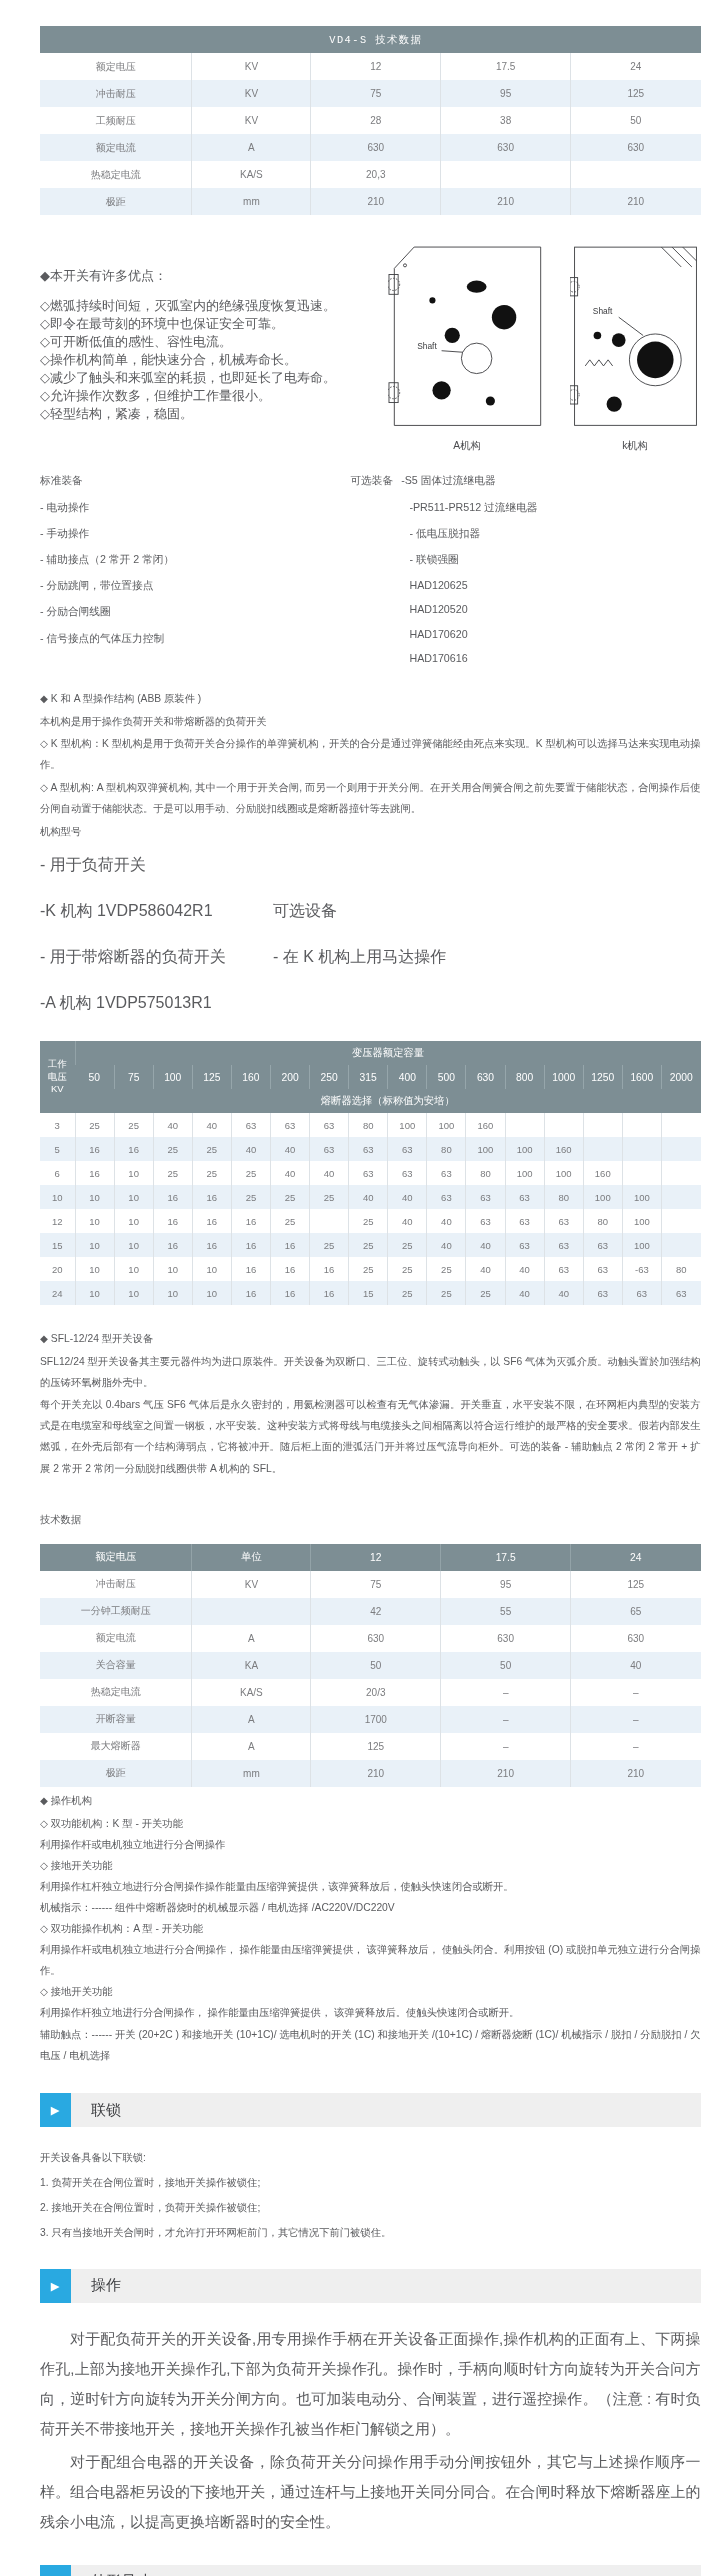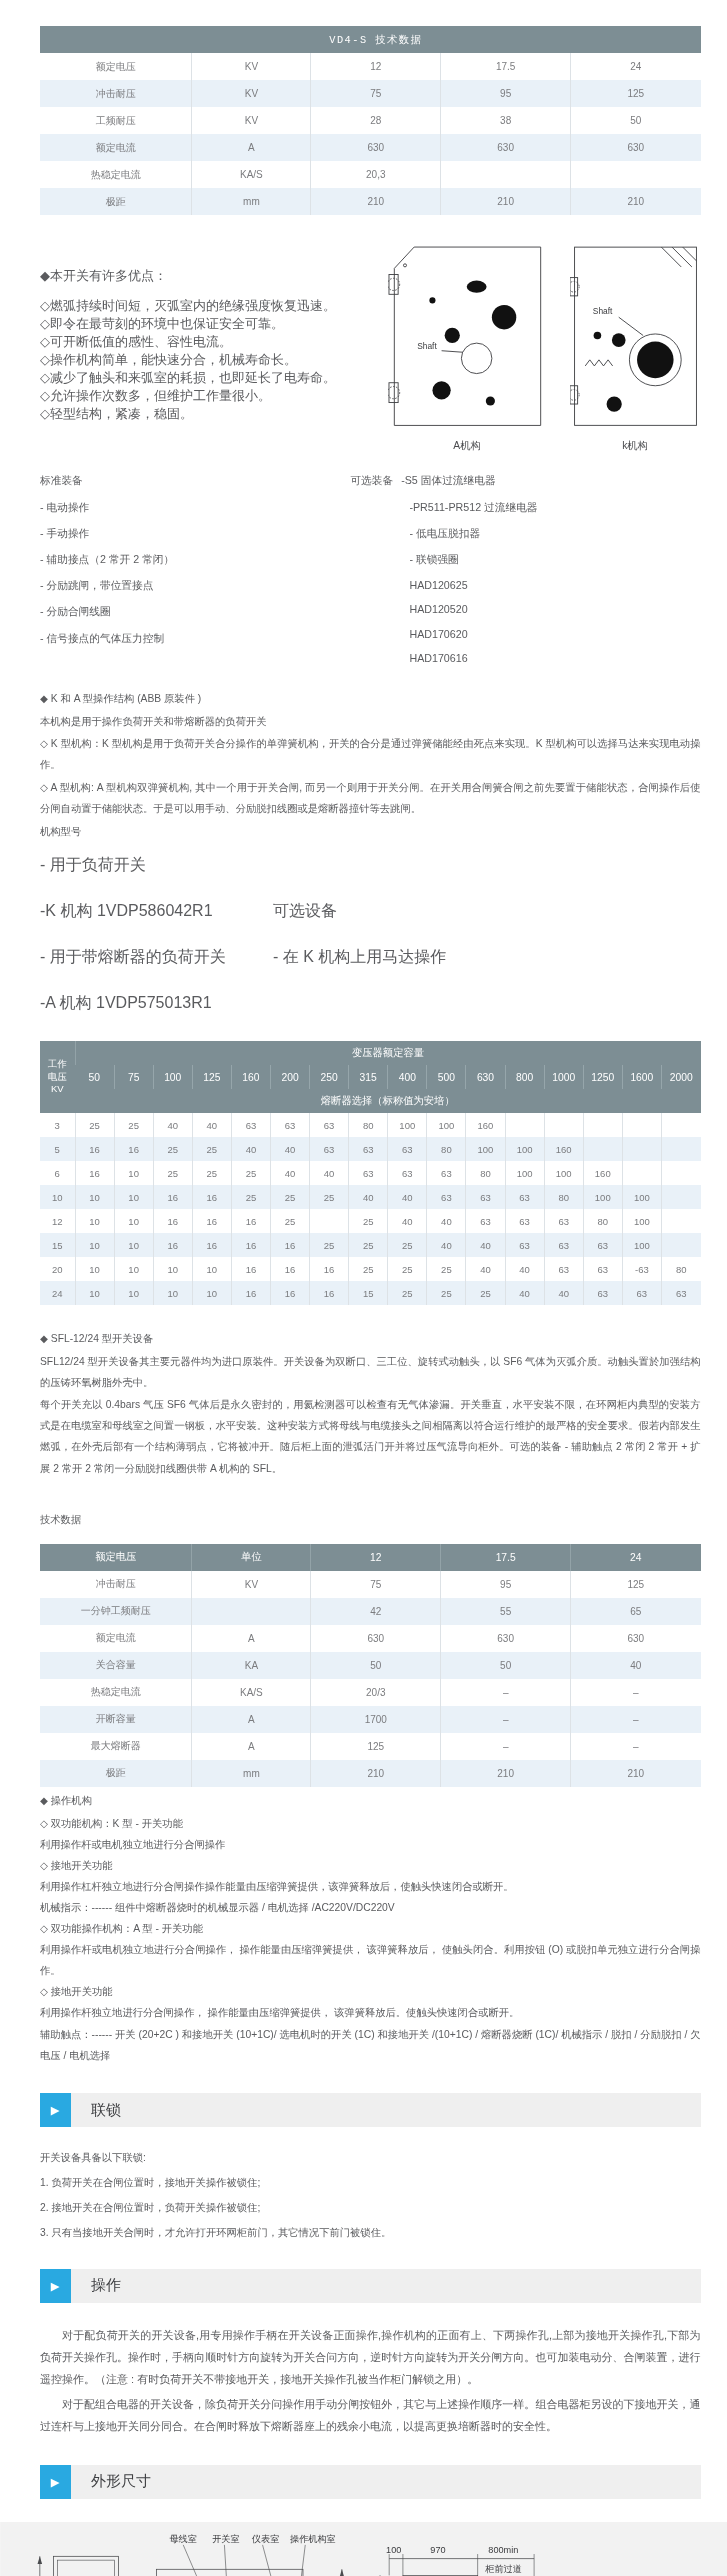--- a/index.html
+++ b/index.html
@@ -40,21 +40,21 @@
   .txtblock{font-size:10.3px;line-height:2.05;text-align:justify;}
   .txtblock p{margin:0 0 1.5px 0;}
   .model-grid{display:grid;grid-template-columns:233px 1fr;row-gap:13px;font-size:16px;margin-top:7.6px;}
 
   
   .sec{display:flex;align-items:center;height:34px;background:#efefef;margin:27.5px 0 21.4px;}
   .sec-icon{width:30.5px;height:34px;background:#29a9e1;color:#fff;display:flex;align-items:center;justify-content:center;font-size:11.4px;}
   .sec-title{margin-left:20.6px;font-size:15px;color:#3e3f42;}
 
   .numlist div{margin-bottom:7.6px;font-size:10.3px;line-height:1.7;}
-  .op-para{font-size:11px;line-height:2.0;text-align:justify;text-indent:2em;margin:0 0 3.1px 0;}
+  .op-para{font-size:15px;line-height:2.0;text-align:justify;text-indent:2em;margin:0 0 3.1px 0;}
 
   
   .draw{margin-top:23px;}
   .dl{stroke:#4a4b4e;stroke-width:1;fill:none;}
   .dlt{stroke:#4a4b4e;stroke-width:0.8;fill:none;}
   .dt{font-size:12px;fill:#3a3b3e;}
   .dts{font-size:11px;fill:#3a3b3e;}
 </style>
 </head>
 <body>

